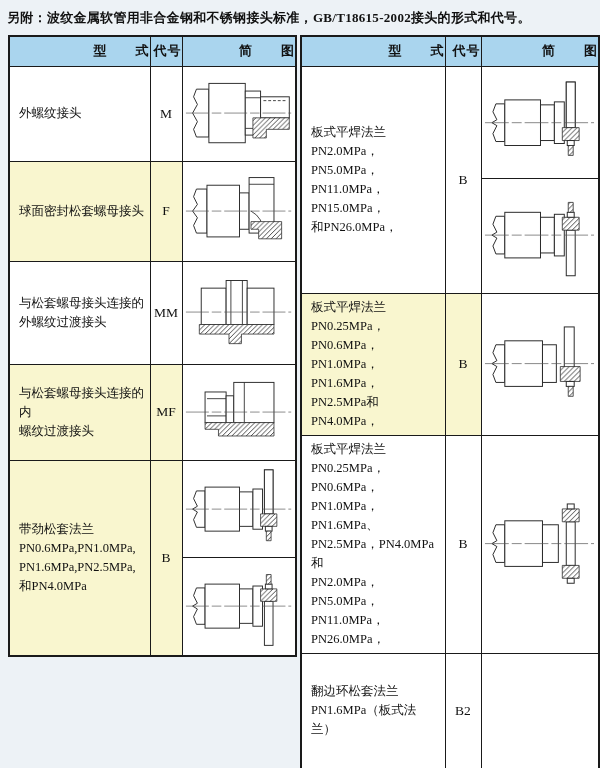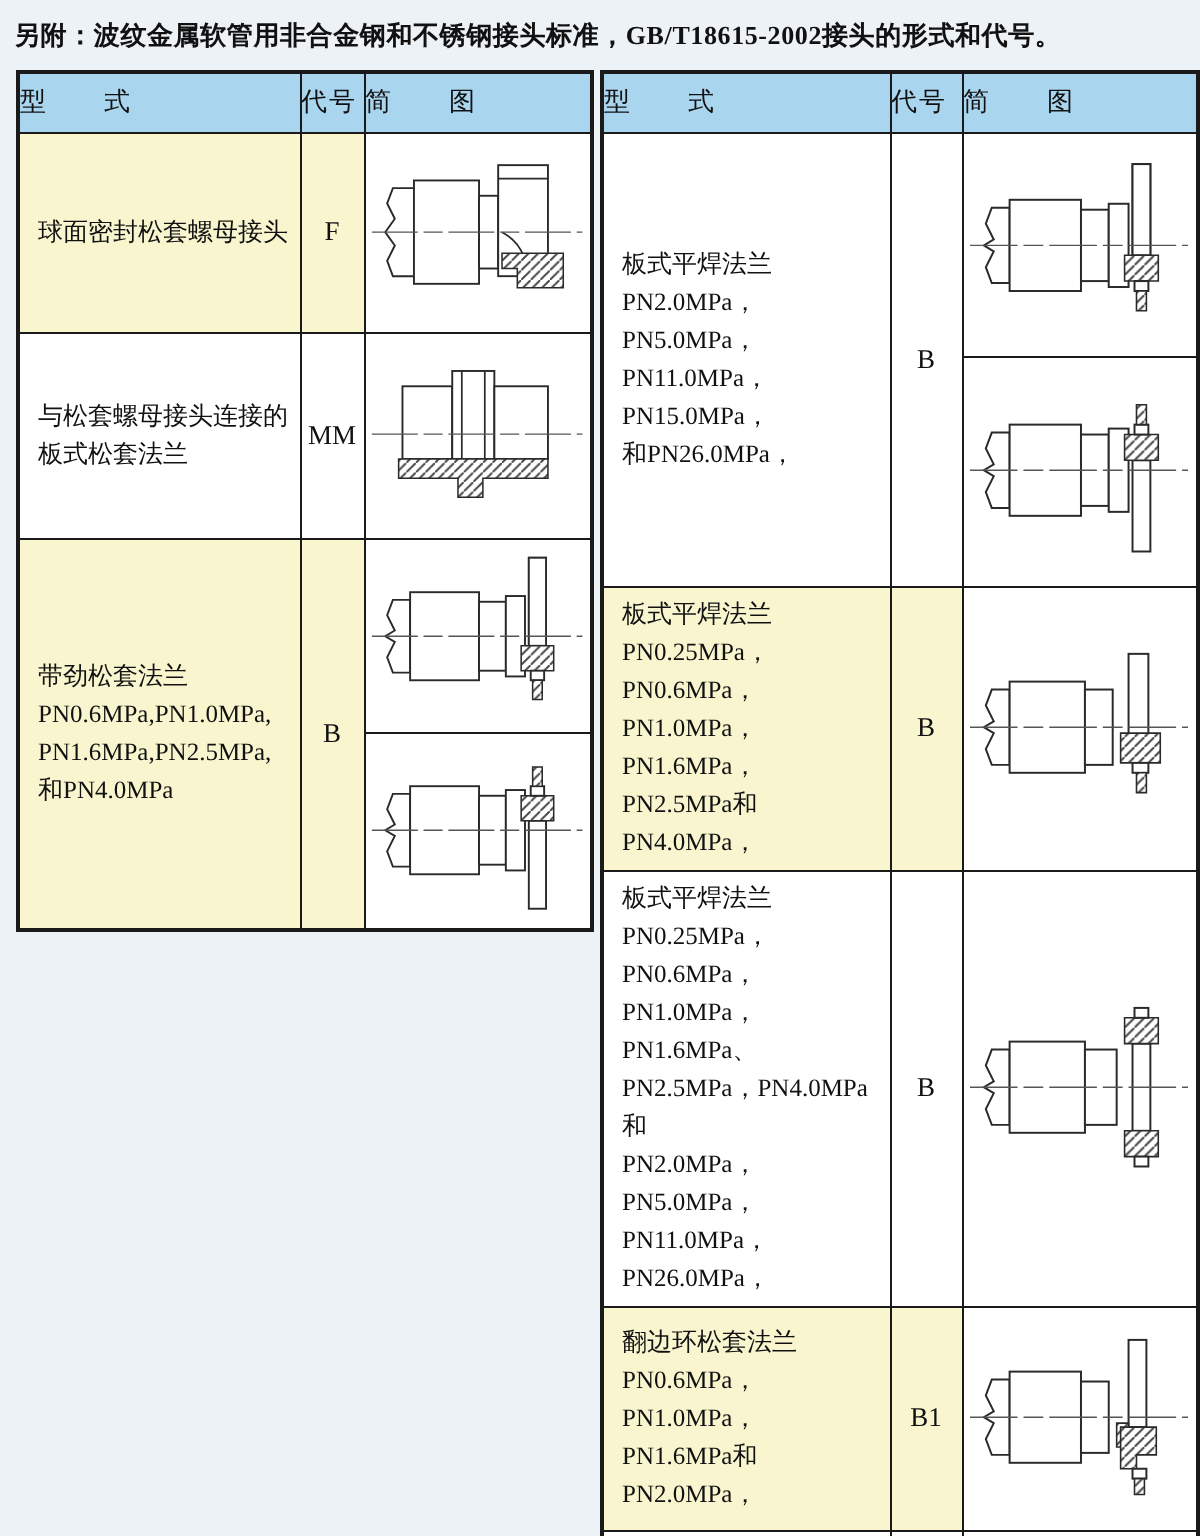--- a/index.html
+++ b/index.html
@@ -37,23 +37,23 @@
     border:1px solid var(--c-border);
     vertical-align:middle;
     overflow:hidden;
   }
   table.lt{width:287px;}
   table.rt{width:298px;}
   .lt col.c-type{width:141px;}  .lt col.c-code{width:32px;}  .lt col.c-diag{width:114px;}
   .rt col.c-type{width:144px;}  .rt col.c-code{width:36px;}  .rt col.c-diag{width:118px;}
   tr.hrow td{
     background:var(--c-header);
-    text-align:left;
+    text-align:right;
     font-size:13px;
-    font-weight:normal;
+    font-weight:bold;
     letter-spacing:1px;
     height:30px;
   }
   td.type{
     font-size:12.5px;
     line-height:19px;
     padding:4px 4px 4px 9px;
     white-space:pre-line;
   }
   td.code{
@@ -94,51 +94,89 @@
           <col class="c-type">
           <col class="c-code">
           <col class="c-diag">
         </colgroup>
       <tbody>
           <tr class="hrow">
         <td>型　　式</td>
         <td>代号</td>
         <td>简　　图</td>
       </tr>
+      <tr style="height:95px">
+        <td class="type">外螺纹接头</td>
+        <td class="code">M</td>
+        <td class="diag">
+          <div class="dwrap">
+                <svg viewBox="0 0 114 90" preserveAspectRatio="xMidYMid meet">
+                  <path d="M26,20 H13 L10,28 L14,36 L9,45 L14,54 L10,62 L13,70 H26 Z" fill="#fff" stroke="#2a2a2a" stroke-width="1"></path>
+                  <rect x="26" y="14" width="38" height="62" fill="#fff" stroke="#2a2a2a" stroke-width="1"></rect>
+                  <rect x="64" y="22" width="16" height="46" fill="#fff" stroke="#2a2a2a" stroke-width="1"></rect>
+                  <line x1="64" y1="29" x2="80" y2="29" stroke="#2a2a2a" stroke-width="0.9"></line>
+                  <line x1="64" y1="61" x2="80" y2="61" stroke="#2a2a2a" stroke-width="0.9"></line>
+                  <rect x="80" y="28" width="30" height="22" fill="#fff" stroke="#2a2a2a" stroke-width="1"></rect>
+                  <line x1="83" y1="32" x2="108" y2="32" stroke="#2a2a2a" stroke-width="0.9" stroke-dasharray="3 2"></line>
+                  <path d="M72,50 H110 V62 H86 V71 H72 Z" fill="url(#hatch)" stroke="#2a2a2a" stroke-width="0.8"></path>
+                  <line x1="2" y1="45" x2="112" y2="45" stroke="#555" stroke-width="0.7" stroke-dasharray="24 3 10 3"></line>
+                </svg>
+              </div>
+        </td>
+      </tr>
       <tr style="height:100px">
         <td class="type hl">球面密封松套螺母接头</td>
         <td class="code hl">F</td>
         <td class="diag">
           <div class="dwrap">
                 <svg viewBox="0 0 114 90" preserveAspectRatio="xMidYMid meet">
                   <path d="M24,22 H13 L10,30 L14,38 L9,45 L14,52 L10,60 L13,68 H24 Z" fill="#fff" stroke="#2a2a2a" stroke-width="1"></path>
                   <rect x="24" y="18" width="34" height="54" fill="#fff" stroke="#2a2a2a" stroke-width="1"></rect>
                   <rect x="58" y="26" width="10" height="38" fill="#fff" stroke="#2a2a2a" stroke-width="1"></rect>
                   <rect x="68" y="10" width="26" height="58" fill="#fff" stroke="#2a2a2a" stroke-width="1"></rect>
                   <line x1="68" y1="17" x2="94" y2="17" stroke="#2a2a2a" stroke-width="0.9"></line>
                   <path d="M70,45 Q83,52 83,68" fill="none" stroke="#2a2a2a" stroke-width="0.9"></path>
                   <path d="M70,56 H102 V74 H78 V64 H70 Z" fill="url(#hatch)" stroke="#2a2a2a" stroke-width="0.8"></path>
                   <line x1="2" y1="45" x2="112" y2="45" stroke="#555" stroke-width="0.7" stroke-dasharray="24 3 10 3"></line>
                 </svg>
               </div>
         </td>
       </tr>
       <tr style="height:103px">
         <td class="type">与松套螺母接头连接的
-板式松套法兰</td>
+外螺纹过渡接头</td>
         <td class="code">MM</td>
         <td class="diag">
           <div class="dwrap">
                 <svg viewBox="0 0 114 90" preserveAspectRatio="xMidYMid meet">
                   <rect x="18" y="20" width="26" height="38" fill="#fff" stroke="#2a2a2a" stroke-width="1"></rect>
                   <rect x="44" y="12" width="22" height="46" fill="#fff" stroke="#2a2a2a" stroke-width="1"></rect>
                   <line x1="49" y1="12" x2="49" y2="58" stroke="#2a2a2a" stroke-width="0.9"></line>
                   <line x1="61" y1="12" x2="61" y2="58" stroke="#2a2a2a" stroke-width="0.9"></line>
                   <rect x="66" y="20" width="28" height="38" fill="#fff" stroke="#2a2a2a" stroke-width="1"></rect>
                   <path d="M16,58 H94 V68 H60 V78 H47 V68 H16 Z" fill="url(#hatch)" stroke="#2a2a2a" stroke-width="0.8"></path>
+                  <line x1="2" y1="45" x2="112" y2="45" stroke="#555" stroke-width="0.7" stroke-dasharray="24 3 10 3"></line>
+                </svg>
+              </div>
+        </td>
+      </tr>
+      <tr style="height:96px">
+        <td class="type hl">与松套螺母接头连接的内
+螺纹过渡接头</td>
+        <td class="code hl">MF</td>
+        <td class="diag">
+          <div class="dwrap">
+                <svg viewBox="0 0 114 90" preserveAspectRatio="xMidYMid meet">
+                  <rect x="22" y="24" width="22" height="32" fill="#fff" stroke="#2a2a2a" stroke-width="1"></rect>
+                  <line x1="24" y1="31" x2="44" y2="31" stroke="#2a2a2a" stroke-width="0.9"></line>
+                  <line x1="24" y1="49" x2="44" y2="49" stroke="#2a2a2a" stroke-width="0.9"></line>
+                  <rect x="44" y="28" width="8" height="28" fill="#fff" stroke="#2a2a2a" stroke-width="1"></rect>
+                  <rect x="52" y="14" width="42" height="42" fill="#fff" stroke="#2a2a2a" stroke-width="1"></rect>
+                  <line x1="63" y1="14" x2="63" y2="56" stroke="#2a2a2a" stroke-width="0.9"></line>
+                  <path d="M22,56 H94 V70 H36 V63 H22 Z" fill="url(#hatch)" stroke="#2a2a2a" stroke-width="0.8"></path>
                   <line x1="2" y1="45" x2="112" y2="45" stroke="#555" stroke-width="0.7" stroke-dasharray="24 3 10 3"></line>
                 </svg>
               </div>
         </td>
       </tr>
       <tr style="height:196px">
         <td class="type hl">带劲松套法兰
 PN0.6MPa,PN1.0MPa,
 PN1.6MPa,PN2.5MPa,
 和PN4.0MPa</td>
@@ -271,41 +309,20 @@
                   <rect x="84" y="23" width="9" height="44" fill="#fff" stroke="#2a2a2a" stroke-width="1"></rect>
                   <path d="M80,10 H97 V23 H80 Z" fill="url(#hatch)" stroke="#2a2a2a" stroke-width="0.8"></path>
                   <path d="M80,67 H97 V80 H80 Z" fill="url(#hatch)" stroke="#2a2a2a" stroke-width="0.8"></path>
                   <rect x="85" y="5" width="7" height="5" fill="#fff" stroke="#2a2a2a" stroke-width="1"></rect>
                   <rect x="85" y="80" width="7" height="5" fill="#fff" stroke="#2a2a2a" stroke-width="1"></rect>
                   <line x1="2" y1="45" x2="112" y2="45" stroke="#555" stroke-width="0.7" stroke-dasharray="24 3 10 3"></line>
                 </svg>
               </div>
         </td>
       </tr>
-      <tr style="height:112px">
-        <td class="type hl">翻边环松套法兰
-PN0.6MPa，PN1.0MPa，
-PN1.6MPa和PN2.0MPa，</td>
-        <td class="code hl">B1</td>
-        <td class="diag">
-          <div class="dwrap">
-                <svg viewBox="0 0 114 90" preserveAspectRatio="xMidYMid meet">
-                  <path d="M22,26 H13 L10,34 L14,42 L9,45 L14,48 L10,56 L13,64 H22 Z" fill="#fff" stroke="#2a2a2a" stroke-width="1"></path>
-                  <rect x="22" y="22" width="36" height="46" fill="#fff" stroke="#2a2a2a" stroke-width="1"></rect>
-                  <rect x="58" y="27" width="14" height="36" fill="#fff" stroke="#2a2a2a" stroke-width="1"></rect>
-                  <rect x="82" y="6" width="9" height="44" fill="#fff" stroke="#2a2a2a" stroke-width="1"></rect>
-                  <path d="M76,48 H82 V60 H76 Z" fill="url(#hatch)" stroke="#2a2a2a" stroke-width="0.8"></path>
-                  <path d="M78,50 H96 V64 H86 V71 H78 Z" fill="url(#hatch)" stroke="#2a2a2a" stroke-width="0.8"></path>
-                  <rect x="84" y="71" width="7" height="5" fill="#fff" stroke="#2a2a2a" stroke-width="1"></rect>
-                  <path d="M85,76 H90 V84 H85 Z" fill="url(#hatch)" stroke="#2a2a2a" stroke-width="0.8"></path>
-                  <line x1="2" y1="45" x2="112" y2="45" stroke="#555" stroke-width="0.7" stroke-dasharray="24 3 10 3"></line>
-                </svg>
-              </div>
-        </td>
-      </tr>
       <tr style="height:116px">
         <td class="type">翻边环松套法兰
 PN1.6MPa（板式法兰）</td>
         <td class="code">B2</td>
         <td class="diag">
           
         </td>
       </tr>
     </tbody>
       </table>

